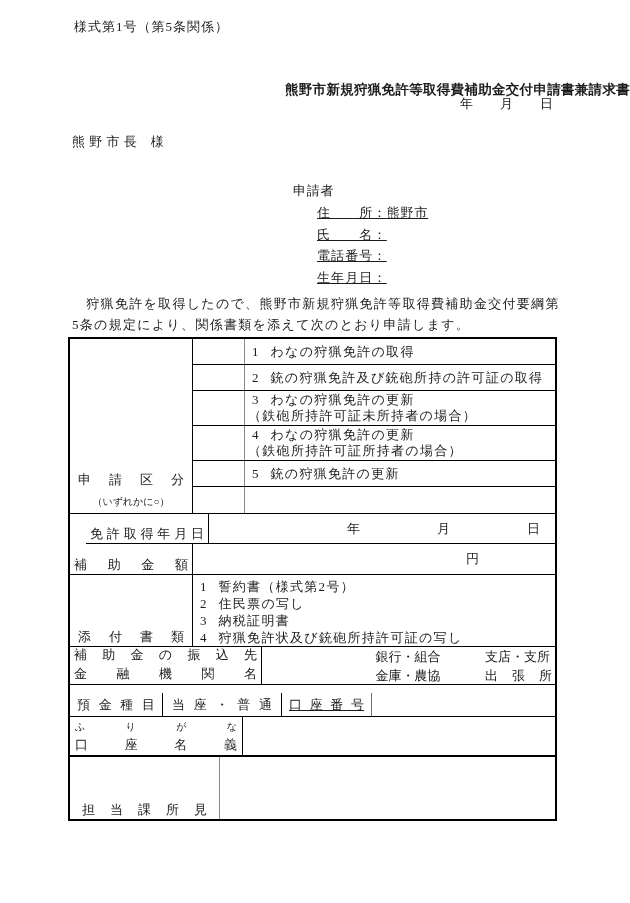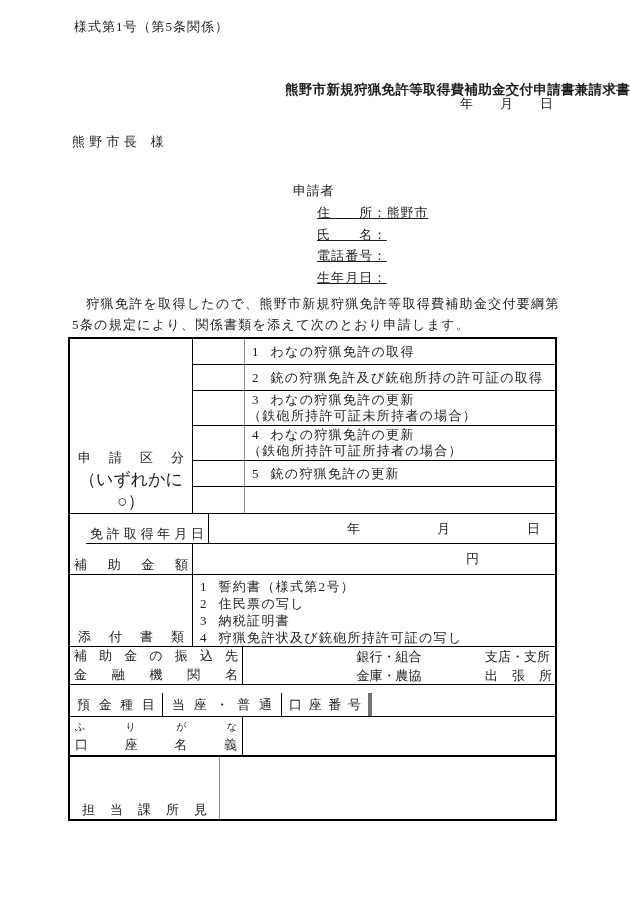--- a/index.html
+++ b/index.html
@@ -26,21 +26,21 @@
 
   
   .tbl { position:absolute; left:68px; top:337px; width:489px; border:2px solid #000; background:#fff; }
   .trow { display:flex; border-bottom:1px solid #000; }
   .trow:last-child { border-bottom:none; }
   .lbl-cell { border-right:1px solid #000; display:flex; flex-direction:column; justify-content:flex-end; }
   .jl { text-align:justify; text-align-last:justify; }
 
   
   .cat-label { width:123px; padding:0 8px; line-height:22px; }
-  .cat-sub { text-align:center; text-align-last:center; font-size:17px; letter-spacing:0; }
+  .cat-sub { text-align:center; text-align-last:center; font-size:10px; letter-spacing:0; }
   .cat-opts { flex:1; display:flex; flex-direction:column; }
   .opt-row { display:flex; border-bottom:1px solid #000; }
   .opt-row:last-child { border-bottom:none; }
   .opt-row.single { height:26px; }
   .opt-row.double { height:35px; }
   .mark-cell { width:52px; border-right:1px solid #8a8a8a; }
   .opt-body { flex:1; display:flex; flex-direction:column; justify-content:center; padding-left:7px; letter-spacing:1.3px; }
   .opt-line { line-height:16px; }
   .opt-num  { display:inline-block; margin-right:12px; letter-spacing:0; }
   .opt-note { line-height:16px; margin-left:-4px; }
@@ -51,31 +51,31 @@
   .row-docs    { height:72px; }
   .lbl-narrow  { width:123px; padding:0 4px; }
   .lbl-docs    { width:123px; padding:0 8px; }
   .ymd-cell { flex:1; display:flex; align-items:center; padding-left:138px; gap:77px; }
   .yen-cell { flex:1; display:flex; align-items:center; padding-left:273px; }
   .docs-list { flex:1; padding:3px 0 0 7px; letter-spacing:1.3px; }
   .doc-line { line-height:17px; }
 
   
   .row-bank { height:38px; }
-  .lbl-wide { width:173px; padding:0 4px; line-height:19px; }
+  .lbl-wide { width:192px; padding:0 4px; line-height:19px;font-family:Liberation Mono, monospace; }
   .bank-content { flex:1; display:flex; justify-content:space-between; align-items:center; margin-left:64px; margin-right:3px; line-height:19px; }
   .bank-mid   { width:68px; text-align:center;margin-left:48px; }
   .bank-right { width:67px; }
 
   
   .row-acct { height:32px; }
   .acct-cell { display:flex; flex-direction:column; justify-content:center; padding:0 7px;margin-top:8px; }
   .acct-1 { width:93px;  border-right:1px solid #000; }
   .acct-2 { width:119px; border-right:1px solid #000; padding:0 9px; }
-  .acct-3 { width:90px;  border-right:4px solid #737373; }
+  .acct-3 { width:90px;  border-right:1px solid #737373;text-decoration:underline; }
   .acct-4 { flex:1; }
 
   
   .row-holder { height:40px; border-bottom:2px solid #000; }
   .holder-label { width:173px; padding:2px 5px 0 5px; border-right:1px solid #000; display:flex; flex-direction:column; justify-content:center; }
   .furigana { font-size:10px; line-height:14px; letter-spacing:0; }
   .holder-line { line-height:21px; }
 
   
   .row-opinion { height:62px; }

